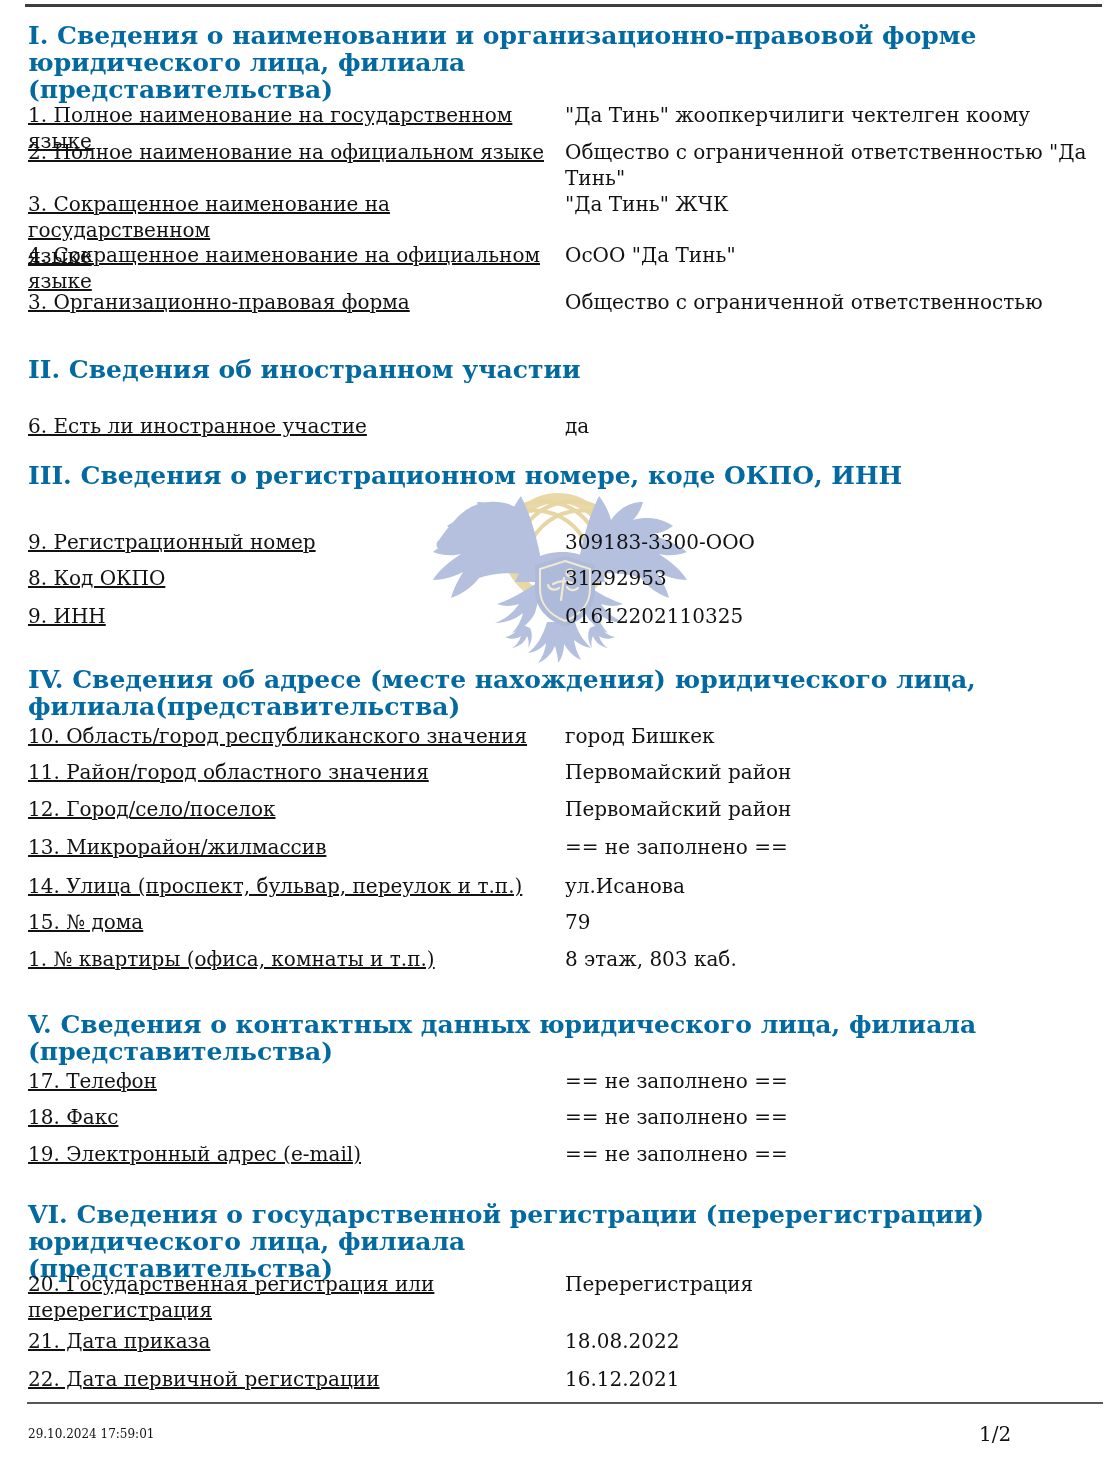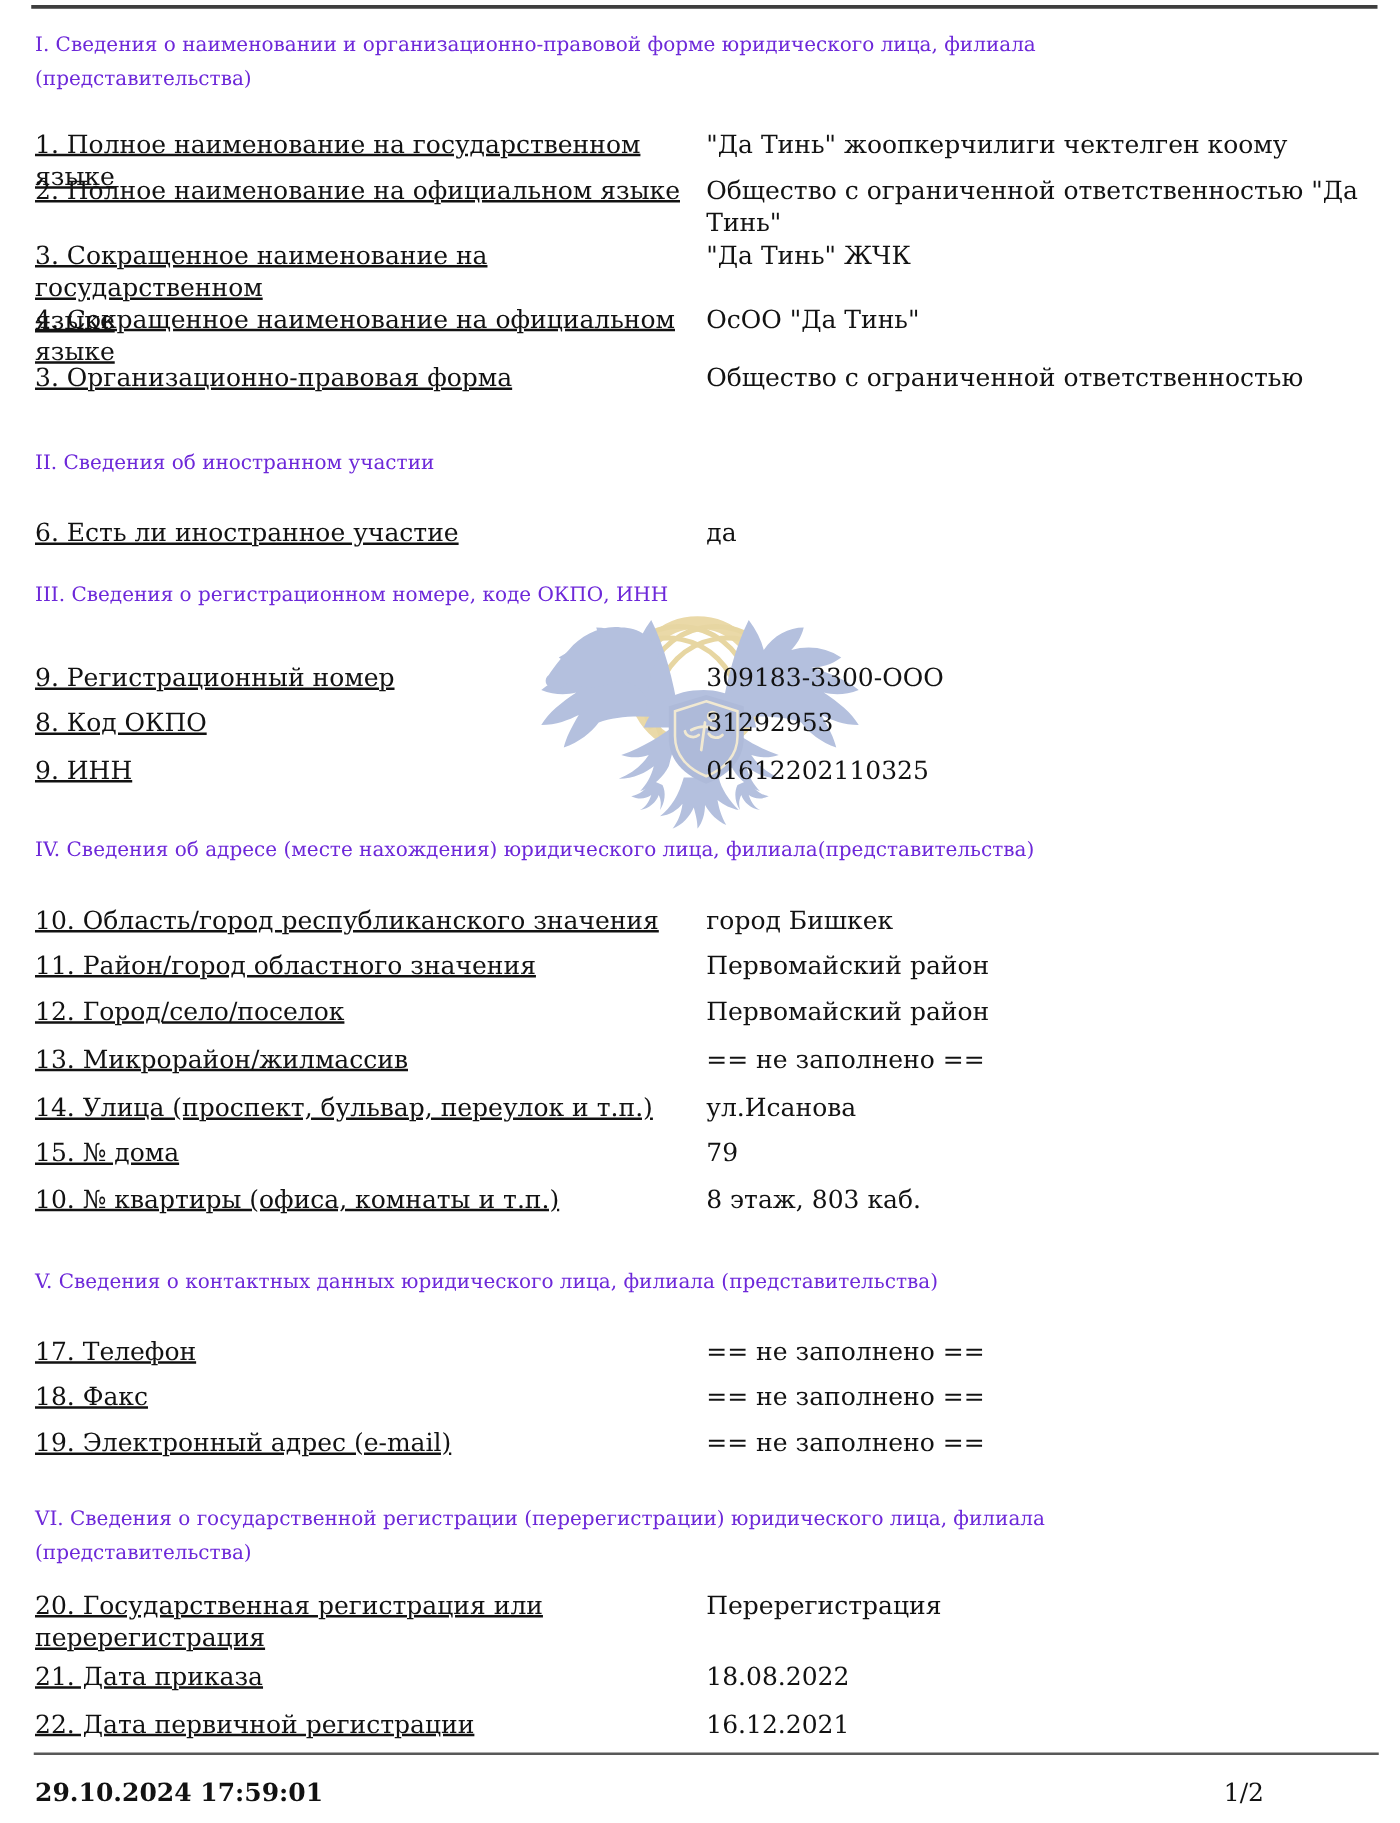--- a/index.html
+++ b/index.html
@@ -12,33 +12,33 @@
     color:#121212;
     overflow:hidden;
   }
   .page-edge{position:absolute;top:0;bottom:0;width:2px;background:#dadada;}
   .edge-left{left:6px;}
   .edge-right{left:1111px;}
   .rule-top{position:absolute;left:25px;top:4px;width:1077px;height:3px;background:#3e3e3e;}
   .rule-bottom{position:absolute;left:27px;top:1402px;width:1076px;height:2px;background:#585858;}
   .heading{
     position:absolute;left:28px;width:1068px;
-    font-size:16px;font-weight:400;line-height:27px;
-    color:#6d28d9;white-space:pre-line;
+    font-size:25px;font-weight:700;line-height:27px;
+    color:#0369a1;white-space:pre-line;
   }
   .row{position:absolute;left:0;top:0;width:1120px;height:0;}
   .lbl{
     position:absolute;left:28px;top:0;width:532px;
     font-size:20px;line-height:26px;white-space:pre-line;text-decoration:underline;
   }
   .val{
     position:absolute;left:565px;top:0;width:530px;
     font-size:20px;line-height:26px;white-space:pre-line;
   }
-  .footer-date{position:absolute;left:28px;top:1421px;font-size:20px;line-height:26px;font-weight:bold;}
+  .footer-date{position:absolute;left:28px;top:1421px;font-size:12px;line-height:26px;}
   .footer-page{position:absolute;left:979px;top:1421px;font-size:20px;line-height:26px;}
   .watermark{position:absolute;left:425px;top:488px;width:270px;height:175px;z-index:0;}
   .content{position:relative;z-index:1;}
 </style>
 </head>
 <body>
 
 <div class="page">
 
   <svg class="watermark" viewBox="0 0 270 175" aria-hidden="true">
@@ -205,21 +205,21 @@
     </div>
     <div class="row" style="top:873px">
       <span class="lbl">14. Улица (проспект, бульвар, переулок и т.п.)</span>
       <span class="val">ул.Исанова</span>
     </div>
     <div class="row" style="top:909px">
       <span class="lbl">15. № дома</span>
       <span class="val">79</span>
     </div>
     <div class="row" style="top:946px">
-      <span class="lbl">10. № квартиры (офиса, комнаты и т.п.)</span>
+      <span class="lbl">1. № квартиры (офиса, комнаты и т.п.)</span>
       <span class="val">8 этаж, 803 каб.</span>
     </div>
 
     <div class="heading" style="top:1011px">V. Сведения о контактных данных юридического лица, филиала (представительства)</div>
     <div class="row" style="top:1068px">
       <span class="lbl">17. Телефон</span>
       <span class="val">== не заполнено ==</span>
     </div>
     <div class="row" style="top:1104px">
       <span class="lbl">18. Факс</span>

